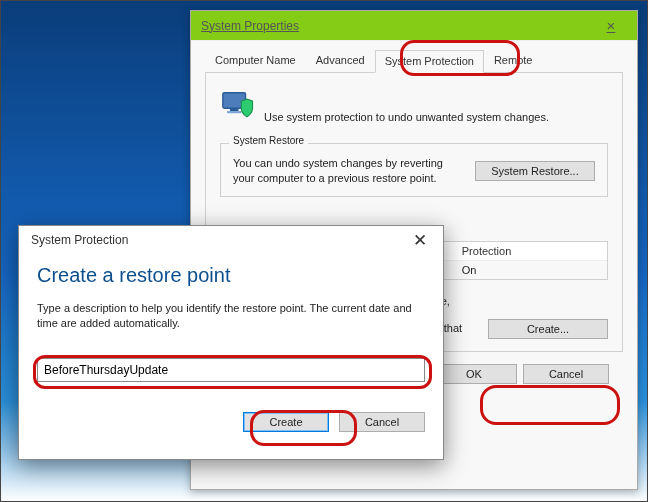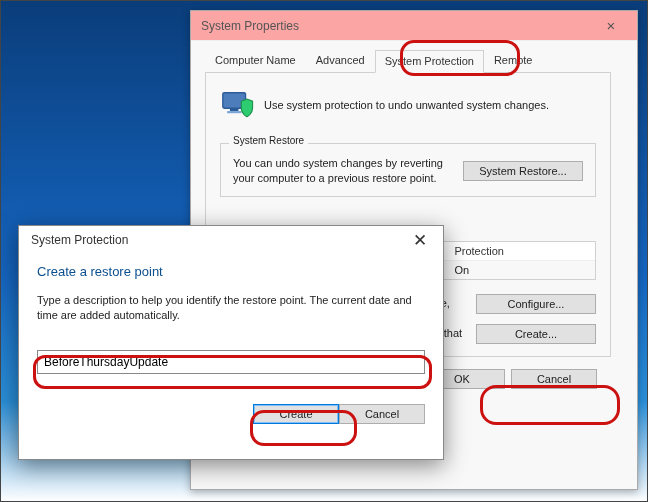--- a/index.html
+++ b/index.html
@@ -10,34 +10,34 @@
     position: relative; overflow: hidden;
   }
 
   
   .sysprops {
     position: absolute; left: 190px; top: 10px; width: 448px; height: 480px;
     background: #f8f8f8; border: 1px solid #aaa; box-shadow: 0 2px 8px rgba(0,0,0,0.3);
   }
   .sp-titlebar {
     height: 30px; display: flex; align-items: center; padding: 0 6px 0 10px;
-    color: #555; font-size: 12px; background: #fca5a5; border-bottom: 1px solid #eee;
+    color: #555; font-size: 12px; background: #84cc16; border-bottom: 1px solid #eee; text-decoration: underline;
   }
   .sp-titlebar .spacer { flex: 1; }
   .sp-close { width: 40px; text-align: center; color: #555; font-size: 15px; cursor: pointer; }
-  .sp-body { padding: 8px 26px 10px 14px; }
+  .sp-body { padding: 8px 14px 10px 14px; }
 
   
   .tabs { display: flex; border-bottom: 1px solid #d0d0d0; font-size: 11px; color: #333; }
   .tab { padding: 4px 9px 5px 9px; border: 1px solid transparent; cursor: pointer; white-space: nowrap; }
   .tab.active { border: 1px solid #d0d0d0; border-bottom-color: #f8f8f8; background: #f8f8f8; position: relative; top: 1px; }
 
   .panel { border: 1px solid #d0d0d0; border-top: none; padding: 12px 14px; font-size: 11px; color: #222; background: #f8f8f8; }
 
-  .intro-row { display: flex; gap: 10px; align-items: center; padding: 2px 0 14px 0; }
+  .intro-row { display: flex; gap: 10px; align-items: flex-end; padding: 2px 0 14px 0; }
   .sp-icon svg { width: 34px; height: 34px; }
 
   .group { border: 1px solid #d0d0d0; margin-top: 6px; padding: 12px 12px 10px 12px; position: relative; }
   .group-legend { position: absolute; top: -9px; left: 8px; background: #f8f8f8; padding: 0 4px; font-size: 10px; color: #222; }
 
   .row-flex { display: flex; align-items: center; gap: 10px; }
   .row-flex .txt { flex: 1; line-height: 1.35; }
   .winbtn {
     background: #e1e1e1; border: 1px solid #adadad; padding: 3px 0;
     font-size: 11px; color: #222; cursor: pointer; text-align: center;
@@ -57,26 +57,26 @@
 
   
   .spdlg {
     position: absolute; left: 18px; top: 225px; width: 426px; height: 235px;
     background: #fff; border: 1px solid #888; box-shadow: 0 6px 22px rgba(0,0,0,0.45);
   }
   .spdlg-tb { height: 28px; display: flex; align-items: center; padding: 0 4px 0 12px; font-size: 12px; color: #333; }
   .spdlg-tb .spacer { flex: 1; }
   .spdlg-close { width: 38px; text-align: center; font-size: 17px; cursor: pointer; color: #333; }
   .spdlg-body { padding: 6px 18px 10px 18px; font-size: 11px; color: #222; }
-  .spdlg-h { color: #0b4f8f; font-size: 13px; margin: 4px 0 14px 0; font-weight: 400; }
+  .spdlg-h { color: #0b4f8f; font-size: 20px; margin: 4px 0 14px 0; font-weight: 400; }
   .spdlg-input {
     width: 100%; padding: 4px 6px; font-size: 12px; border: 1px solid #888;
     background: #fff; outline: none; margin-top: 14px;
   }
-  .spdlg-actions { display: flex; justify-content: flex-end; margin-top: 30px; }
+  .spdlg-actions { display: flex; gap: 10px; justify-content: flex-end; margin-top: 30px; }
   .spdlg-actions .winbtn { width: 86px; }
   .winbtn.focus { border: 1px solid #0078d7; box-shadow: inset 0 0 0 1px #7cc0ff; }
 
   
   .hl { position: absolute; border: 3px solid #c11; border-radius: 14px; pointer-events: none; }
   .hl1 { left: 400px; top: 40px; width: 120px; height: 36px; }
   .hl2 { left: 480px; top: 385px; width: 140px; height: 40px; border-radius: 16px; }
   .hl3 { left: 33px; top: 355px; width: 399px; height: 34px; border-radius: 12px; }
   .hl4 { left: 250px; top: 410px; width: 107px; height: 36px; border-radius: 14px; }
 
@@ -129,21 +129,20 @@
           <div class="c2">Protection</div>
         </div>
         <div class="rw">
           <div class="c1"></div>
           <div class="c2">On</div>
         </div>
       </div>
 
       <div class="row-flex" style="margin-top:14px">
         <div class="txt">Configure restore settings, manage disk space,</div>
-        <button class="winbtn">Configure...</button>
       </div>
 
       <div class="row-flex" style="margin-top:10px">
         <div class="txt">Create a restore point right now for the drives that</div>
         <button class="winbtn">Create...</button>
       </div>
     </div>
 
     <div class="btm-actions">
       <button class="winbtn">OK</button>

